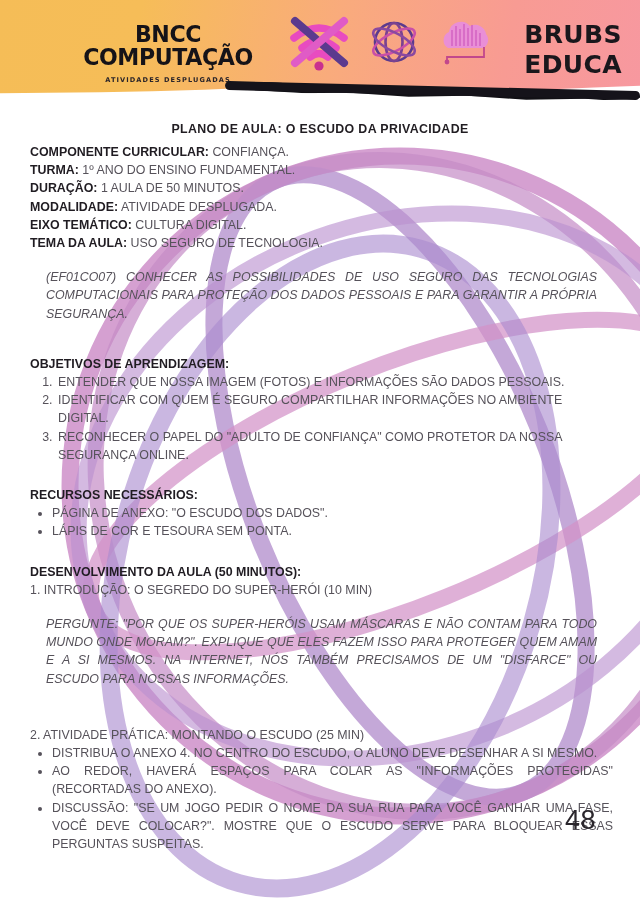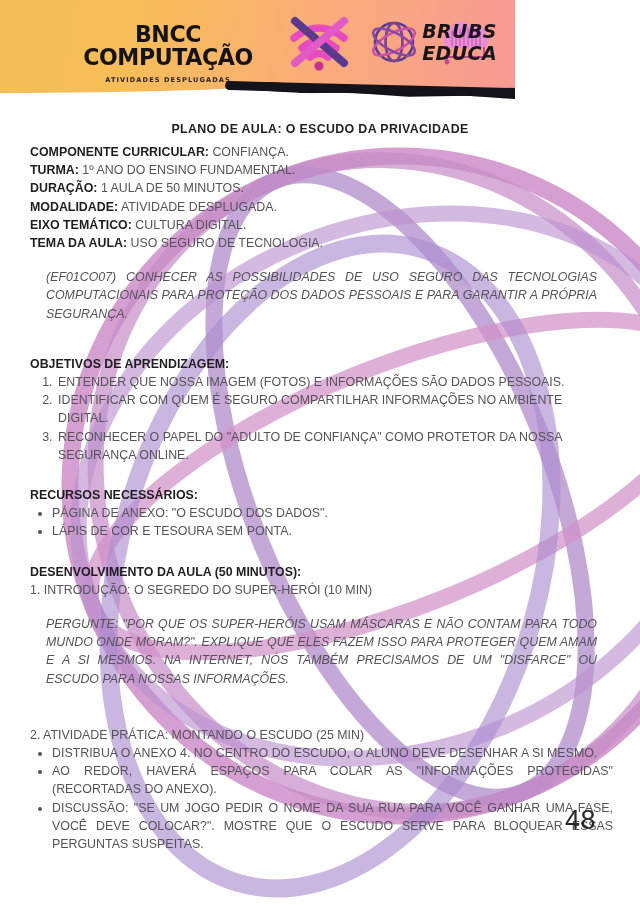--- a/index.html
+++ b/index.html
@@ -13,21 +13,21 @@
     position: relative;
     overflow: hidden;
     font-family: "Liberation Sans", sans-serif;
     color: #231f20;
   }
 
   
   .header {
     position: absolute;
     left: 0; top: 0;
-    width: 515px;
+    width: 640px;
     height: 104px;
     overflow: hidden;
   }
   .header-bg {
     position: absolute;
     left: -4px; top: -6px;
     width: 650px;
     height: 104px;
     background: linear-gradient(100deg, #f5bd57 0%, #f6bd58 22%, #f9ab7c 52%, #f89b93 78%, #f798a0 100%);
     clip-path: polygon(
@@ -100,24 +100,23 @@
 
   .brand-block {
     position: absolute;
     right: 18px; top: 20px;
     text-align: left;
     line-height: 1.18;
   }
   .brand-line {
     font-family: "DejaVu Sans", sans-serif;
     font-weight: 700;
-    font-size: 19px;
+    font-size: 25px;
     letter-spacing: 0.4px;
     color: #1a171c;
-    font-style: italic;
   }
 
   
   .watermark {
     position: absolute;
     left: 0; top: 96px;
     width: 640px;
     height: 809px;
     overflow: hidden;
     pointer-events: none;

